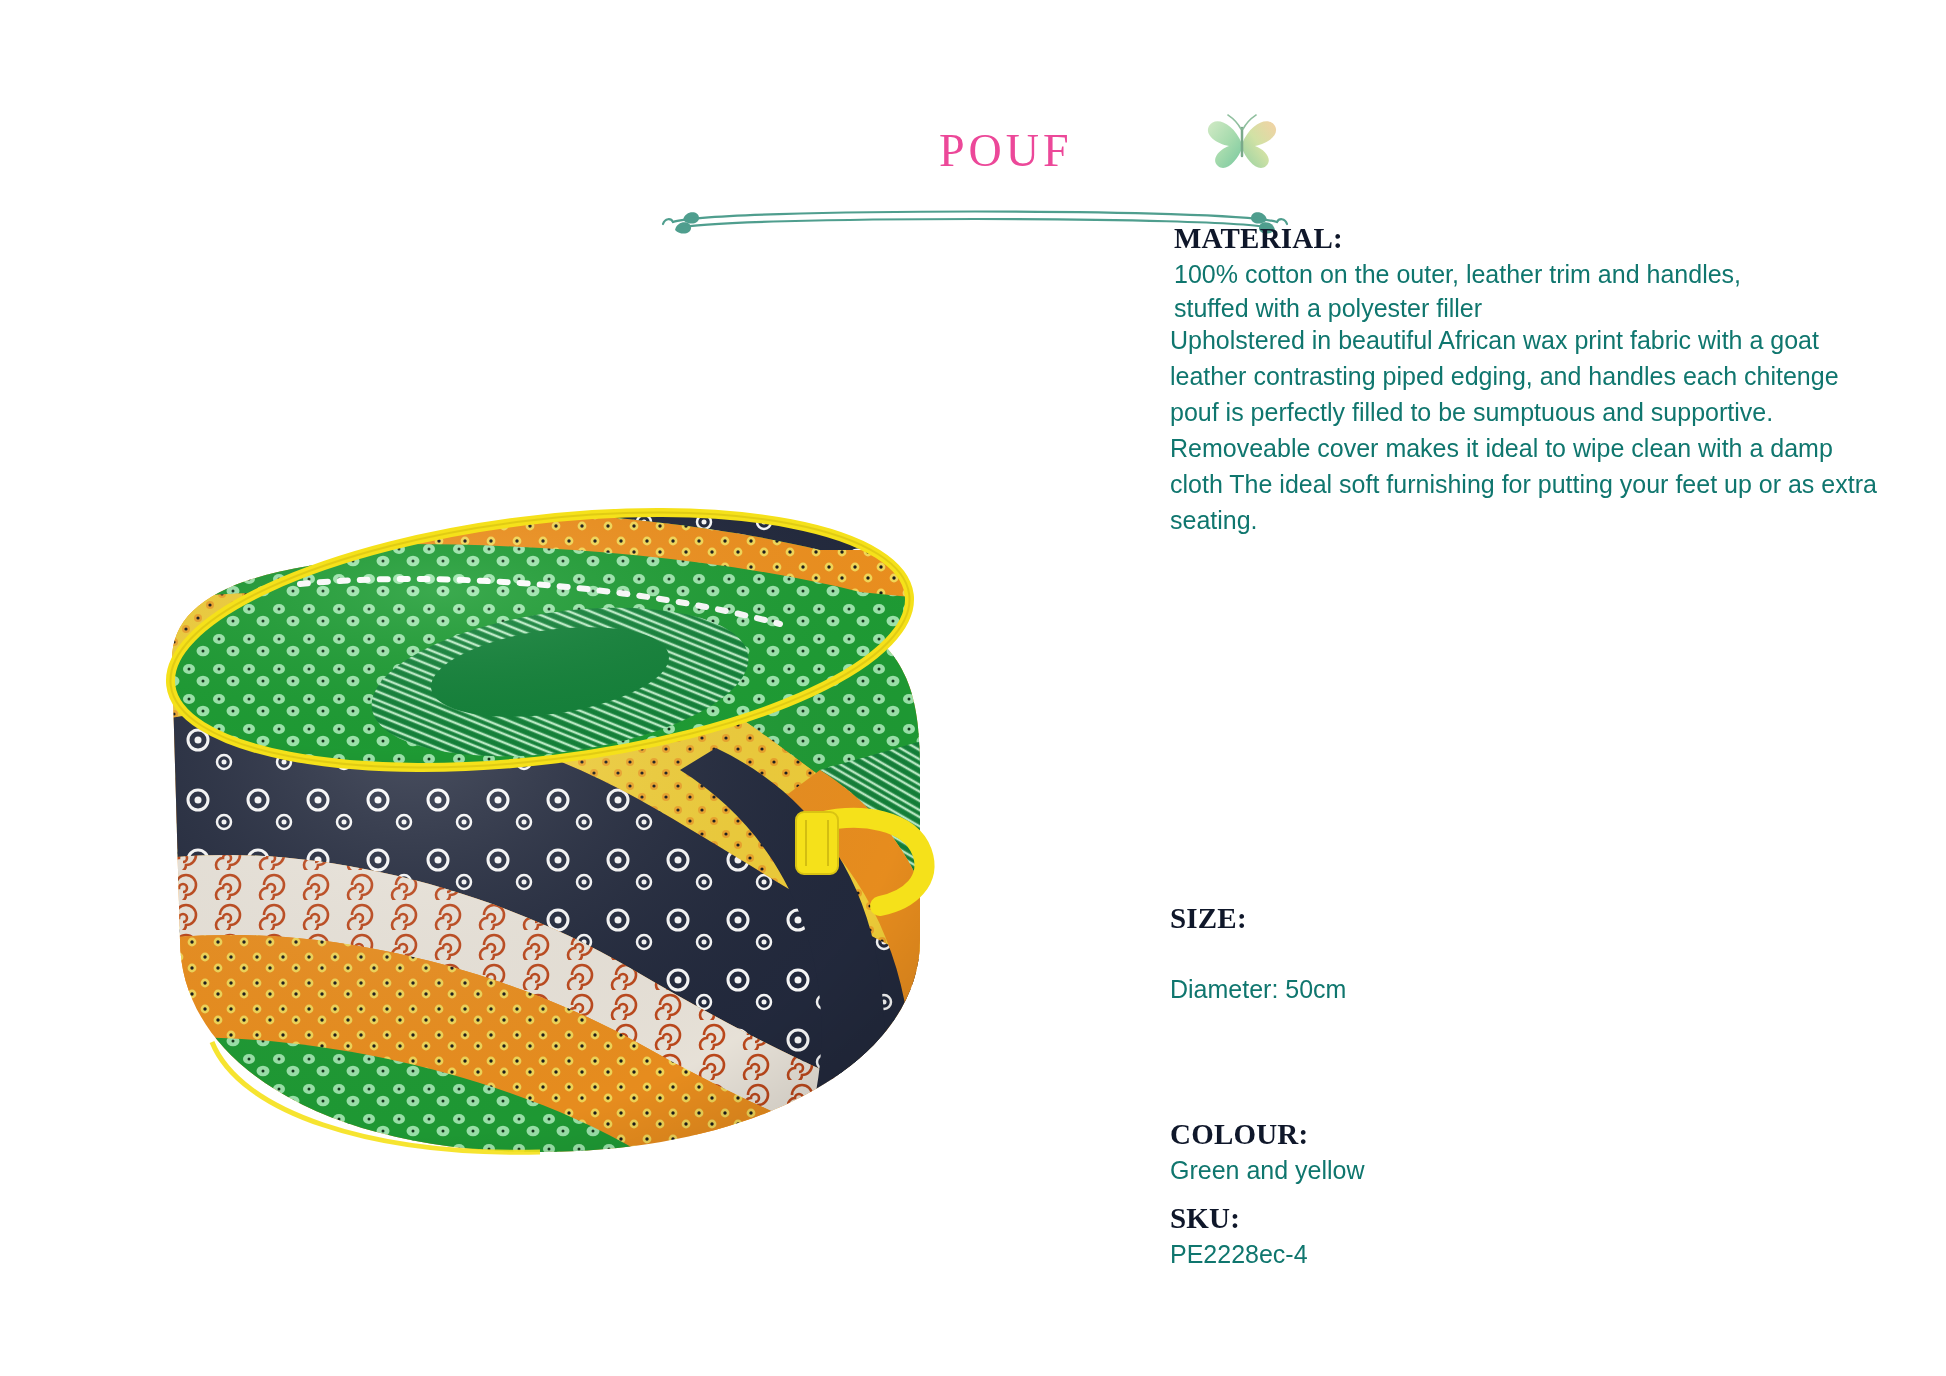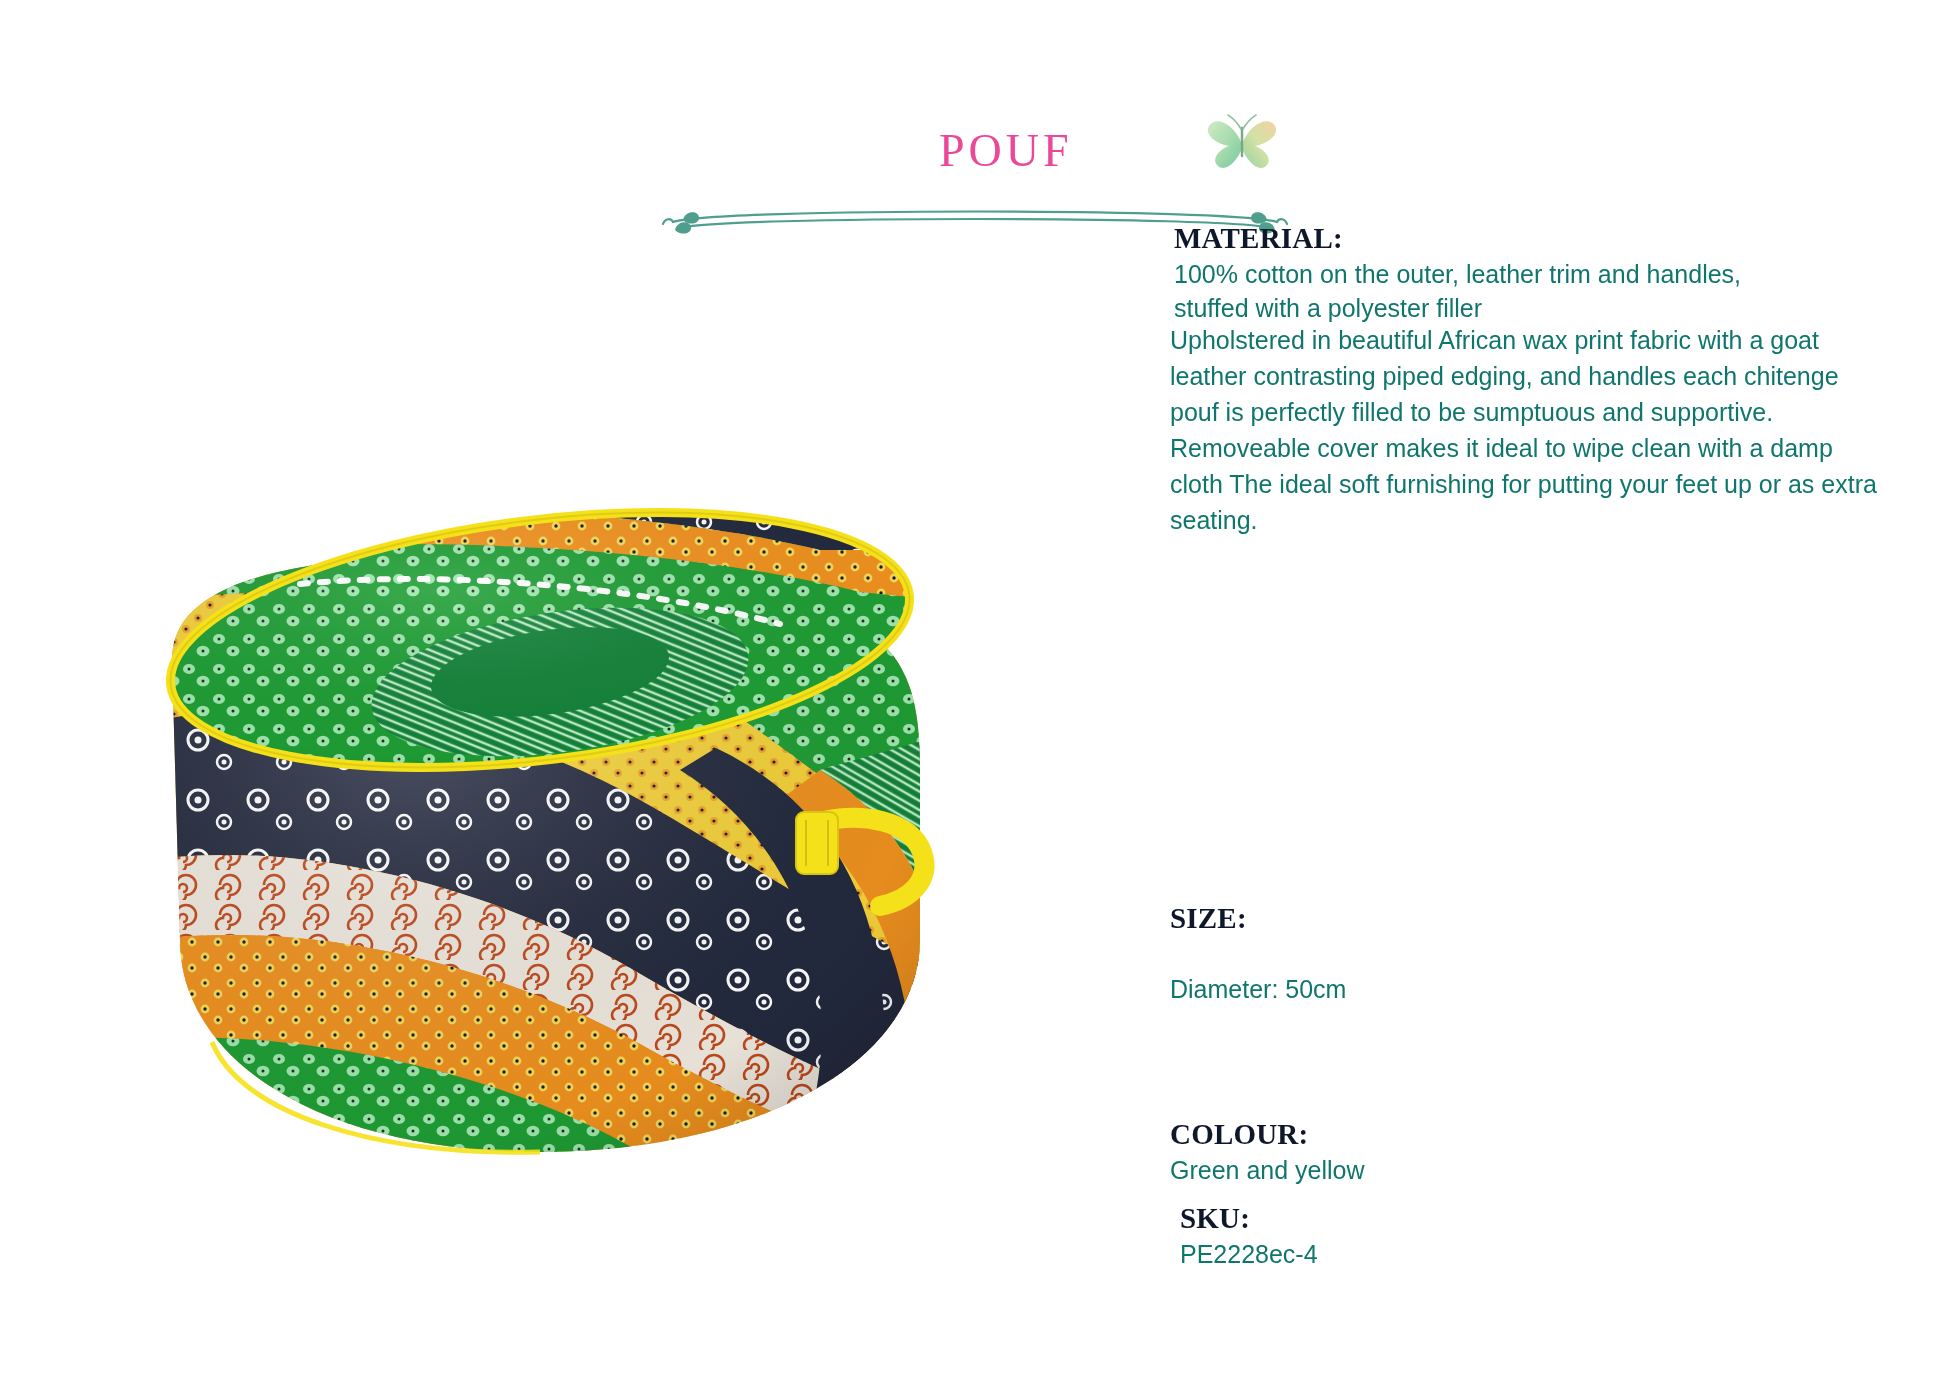--- a/index.html
+++ b/index.html
@@ -85,21 +85,21 @@
   .block-material .sec-head { padding-left: 4px; }
   .block-material .sec-body { padding-left: 4px; }
 
   .block-features { position: absolute; left: 0; top: 100px; width: 720px; }
   .block-features .sec-body { line-height: 1.44; }
 
   .block-size { position: absolute; left: 0; top: 680px; width: 600px; }
   .block-size .sec-body { line-height: 1.45; margin-top: 36px; }
 
   .block-colour { position: absolute; left: 0; top: 896px; width: 600px; }
-  .block-sku { position: absolute; left: 10px; top: 980px; width: 600px; }
+  .block-sku { position: absolute; left: 0; top: 980px; width: 600px; }
 
   .sec-body .line { display: block; }
 </style>
 </head>
 <body>
 
 <div class="header">
   <div class="page-title">POUF</div>
 
   <div class="butterfly-icon">

